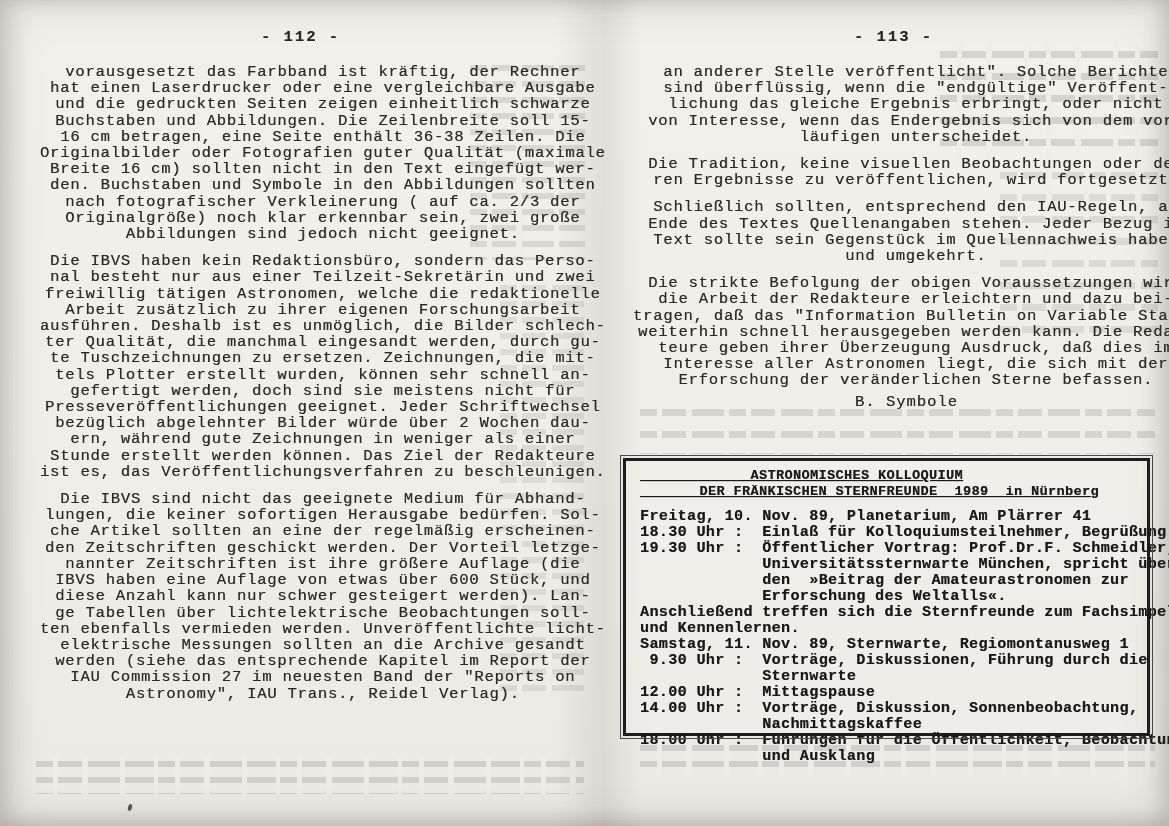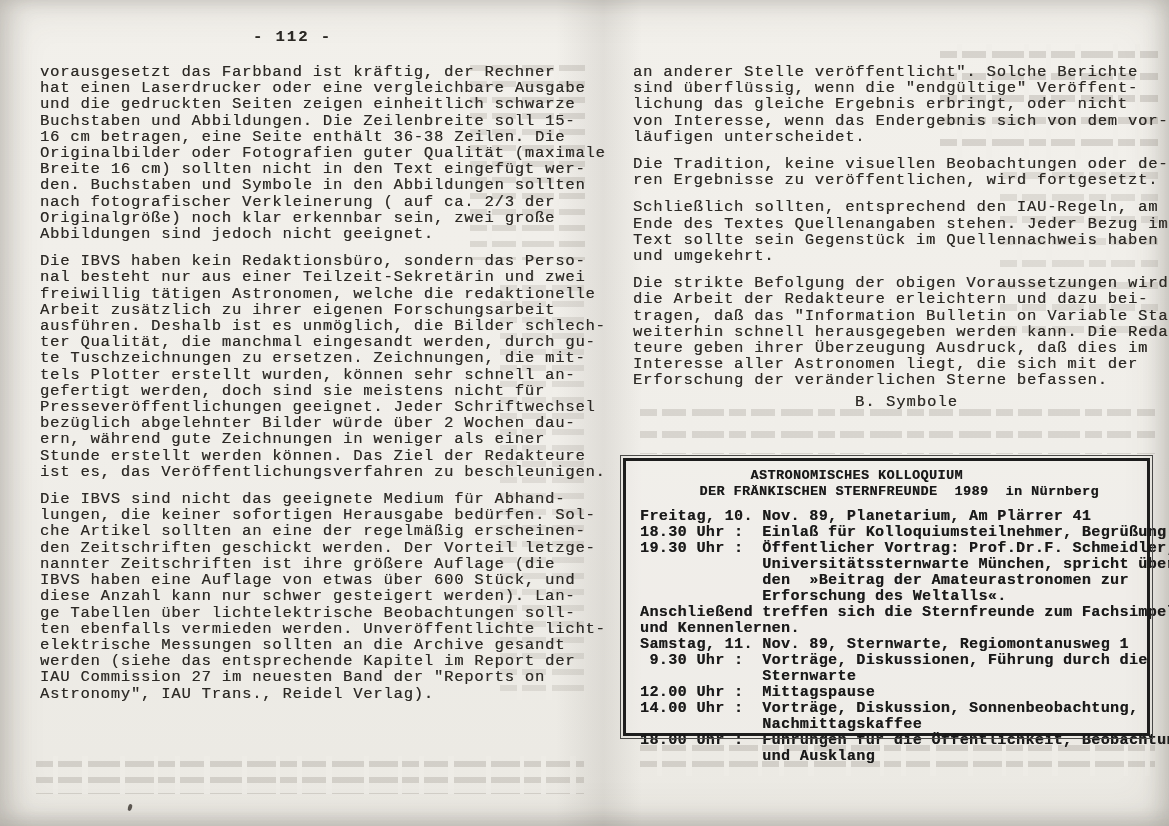--- a/index.html
+++ b/index.html
@@ -21,31 +21,32 @@
   }
   .gutter-shadow{
     position:absolute;left:556px;top:0;width:86px;height:826px;
     background:linear-gradient(90deg,rgba(90,84,76,0) 0%,rgba(90,84,76,.085) 42%,rgba(90,84,76,.11) 55%,rgba(90,84,76,0) 100%);
     pointer-events:none;
   }
   .page{position:absolute;top:24px;width:545px;height:792px;}
   .page-left{left:40px;}
   .page-right{left:633px;}
   .page-number{
-    position:absolute;top:4px;left:0;width:505px;text-align:center;
+    position:absolute;top:4px;left:8px;width:505px;text-align:center;
     font-size:15.5px;letter-spacing:2px;color:#2c2925;font-weight:bold;
     text-shadow:.3px .3px .3px rgba(44,41,37,.5);
   }
   .doc-body{position:absolute;top:40px;left:0;}
   .doc-body pre{
     margin:0 0 11px 0;
     font-family:"Liberation Mono","DejaVu Sans Mono",monospace;
     font-size:15.5px;line-height:16.2px;letter-spacing:.8px;
     color:#2c2925;white-space:pre;
     text-shadow:.35px .35px .35px rgba(44,41,37,.55);
+    text-align:center;
   }
   .signature{
     position:absolute;left:222px;top:369px;
     font-size:15.5px;letter-spacing:1px;color:#2c2925;
     text-shadow:.35px .35px .35px rgba(44,41,37,.55);
   }
   .colloquium-box{
     position:absolute;left:-10px;top:434px;
     box-sizing:border-box;width:527px;height:278px;
     border:3px solid #1d1d1d;
@@ -53,21 +54,21 @@
     padding:7px 6px 4px 14px;
     background:rgba(244,242,237,.35);
   }
   .colloquium-box pre{
     margin:0;
     font-family:"Liberation Mono","DejaVu Sans Mono",monospace;
     font-weight:bold;color:#191919;white-space:pre;
     letter-spacing:.4px;
     text-shadow:.3px .3px .25px rgba(20,20,20,.6);
   }
-  .box-title{font-size:13.5px;line-height:16px;margin-bottom:9px !important;}
+  .box-title{font-size:13.5px;line-height:16px;margin-bottom:9px !important;text-decoration:underline;}
   .box-schedule{font-size:15px;line-height:16px;}
   
   .bleed{
     position:absolute;pointer-events:none;
     background-image:
       repeating-linear-gradient(90deg,transparent 0 17px,#f0eee9 17px 22px,transparent 22px 46px,#f0eee9 46px 52px,transparent 52px 84px,#f0eee9 84px 89px,transparent 89px 118px,#f0eee9 118px 122px),
       repeating-linear-gradient(180deg,transparent 0 5px,rgba(118,110,99,.42) 5px 11px,transparent 11px 16px);
     filter:blur(.7px);
   }
   .bleed.loose{
@@ -135,20 +136,21 @@
 ten ebenfalls vermieden werden. Unveröffentlichte licht-
 elektrische Messungen sollten an die Archive gesandt
 werden (siehe das entsprechende Kapitel im Report der
 IAU Commission 27 im neuesten Band der "Reports on
 Astronomy", IAU Trans., Reidel Verlag).</pre>
     </div>
     <div class="ink-speck"></div>
   </div>
 
   <div class="page page-right">
+    <div class="page-number">- 113 -</div>
     <div class="doc-body">
       <pre>an anderer Stelle veröffentlicht". Solche Berichte
 sind überflüssig, wenn die "endgültige" Veröffent-
 lichung das gleiche Ergebnis erbringt, oder nicht
 von Interesse, wenn das Endergebnis sich von dem vor-
 läufigen unterscheidet.</pre>
       <pre>Die Tradition, keine visuellen Beobachtungen oder de-
 ren Ergebnisse zu veröffentlichen, wird fortgesetzt.</pre>
       <pre>Schließlich sollten, entsprechend den IAU-Regeln, am
 Ende des Textes Quellenangaben stehen. Jeder Bezug im

